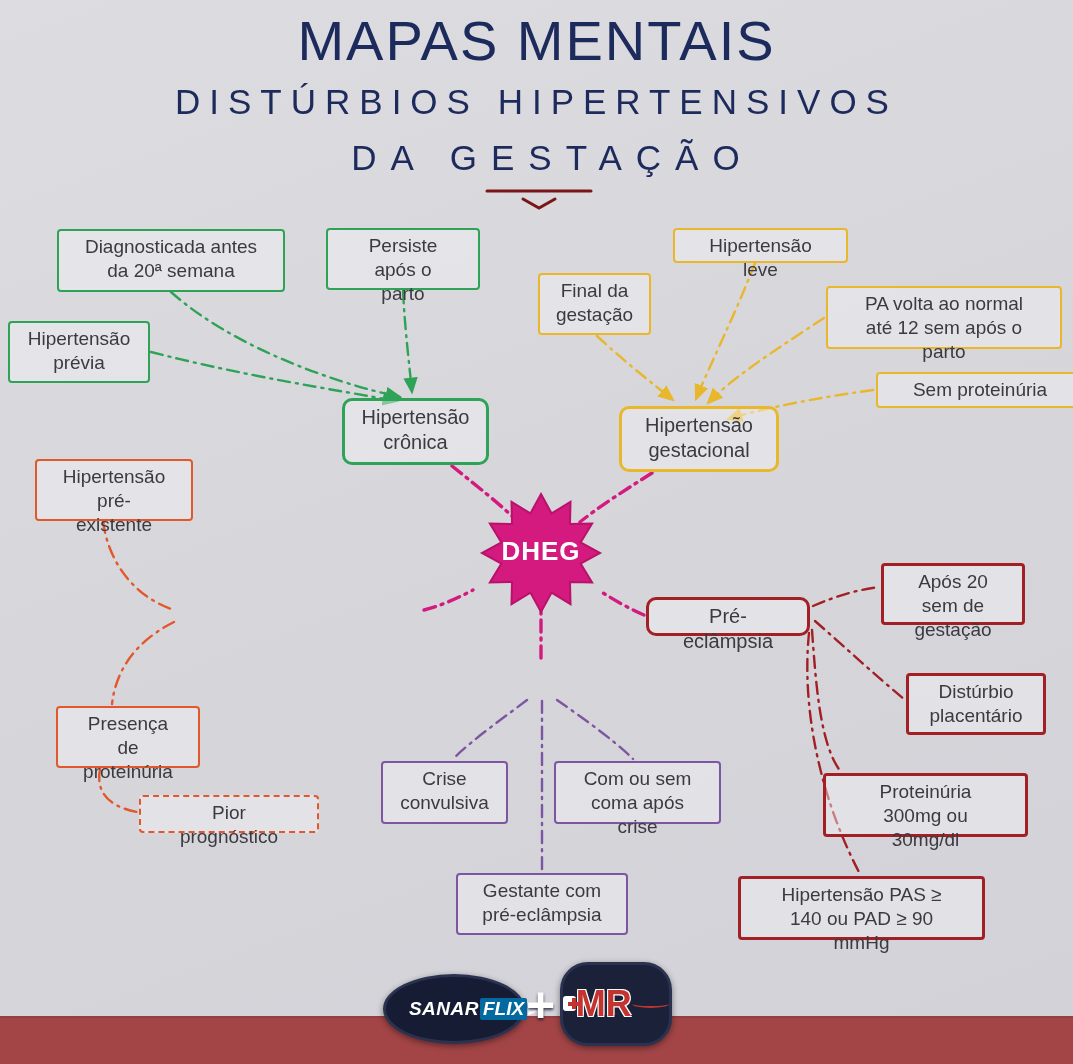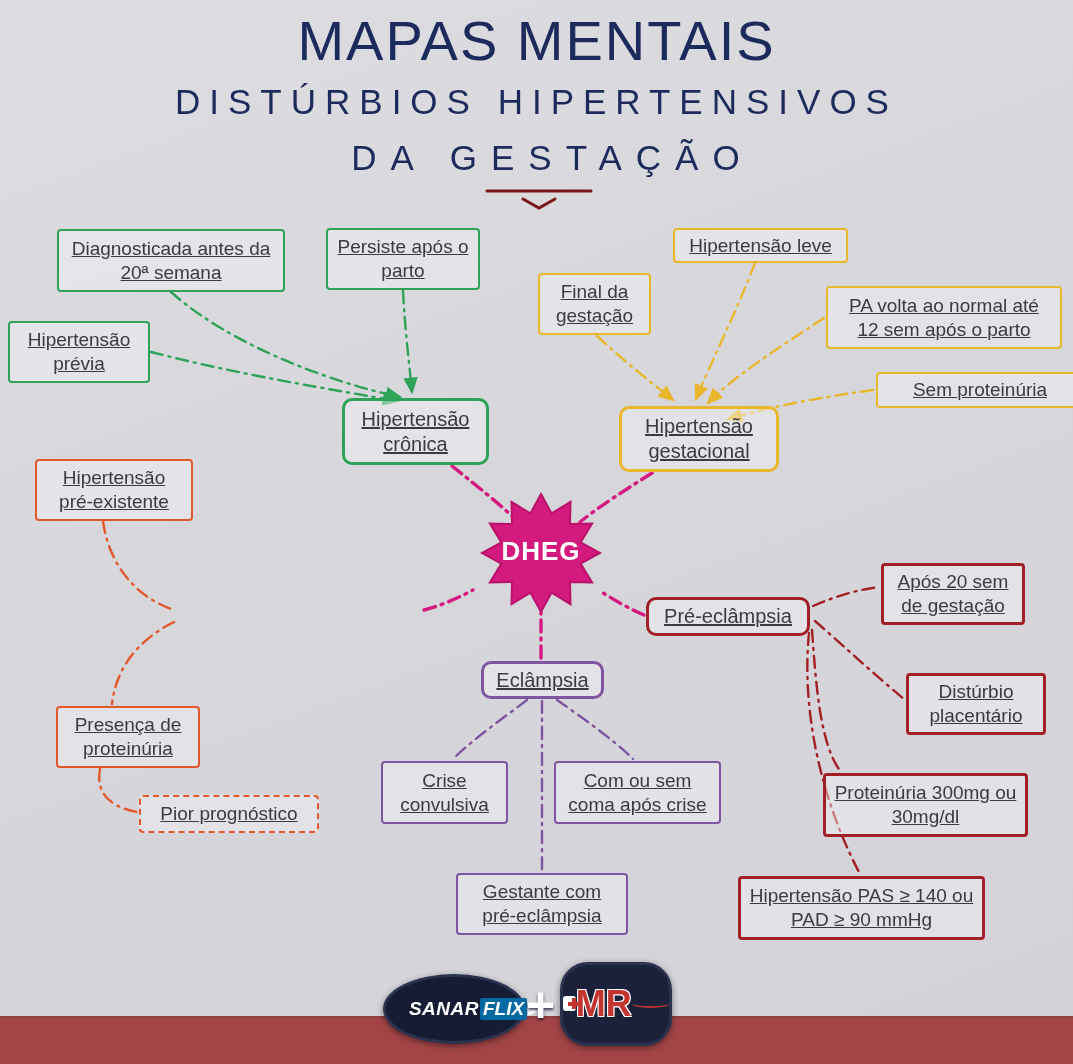--- a/index.html
+++ b/index.html
@@ -16,25 +16,24 @@
   .sub1{
     position:absolute;left:0;top:82px;width:100%;text-align:center;
     font-size:35px;font-weight:500;color:#1c2a5c;letter-spacing:9px;
   }
   .sub2{
     position:absolute;left:0;top:138px;width:100%;text-align:center;
     font-size:35px;font-weight:500;color:#1c2a5c;letter-spacing:14px;margin-left:16px;
   }
   
   .node{
-    position:absolute;display:flex;align-items:center;justify-content:center;
+    position:absolute;display:flex;align-items:flex-start;justify-content:center;
     text-align:center;font-size:19px;line-height:1.25;color:#3a3a40;
-    background:rgba(243,243,247,0.45);padding:4px 8px;box-sizing:border-box;
+    background:rgba(243,243,247,0.45);padding:4px 24px;box-sizing:border-box;
     border-radius:4px;
-    text-decoration:underline;
   }
   .green{border:2.5px solid #2ea357;}
   .yellow{border:2.5px solid #e9b72b;}
   .orange{border:2.5px solid #e2582c;}
   .red{border:3px solid #a22025;}
   .purple{border:2.5px solid #7e55a0;}
   .main-node{border-width:3.5px;border-radius:10px;font-size:20px;}
   .dashed{border-style:dashed;}
   
   #dheg-label{
@@ -187,23 +186,20 @@
   <div class="node red" style="left:906px;top:673px;width:140px;height:62px">
       <span>Distúrbio placentário</span>
     </div>
   <div class="node red" style="left:823px;top:773px;width:205px;height:64px">
       <span>Proteinúria 300mg ou 30mg/dl</span>
     </div>
   <div class="node red" style="left:738px;top:876px;width:247px;height:64px">
       <span>Hipertensão PAS ≥ 140 ou PAD ≥ 90 mmHg</span>
     </div>
 
-  <div class="node purple main-node" style="left:481px;top:661px;width:123px;height:38px">
-      <span>Eclâmpsia</span>
-    </div>
   <div class="node purple" style="left:381px;top:761px;width:127px;height:63px">
       <span>Crise convulsiva</span>
     </div>
   <div class="node purple" style="left:554px;top:761px;width:167px;height:63px">
       <span>Com ou sem coma após crise</span>
     </div>
   <div class="node purple" style="left:456px;top:873px;width:172px;height:62px">
       <span>Gestante com pré-eclâmpsia</span>
     </div>
 

